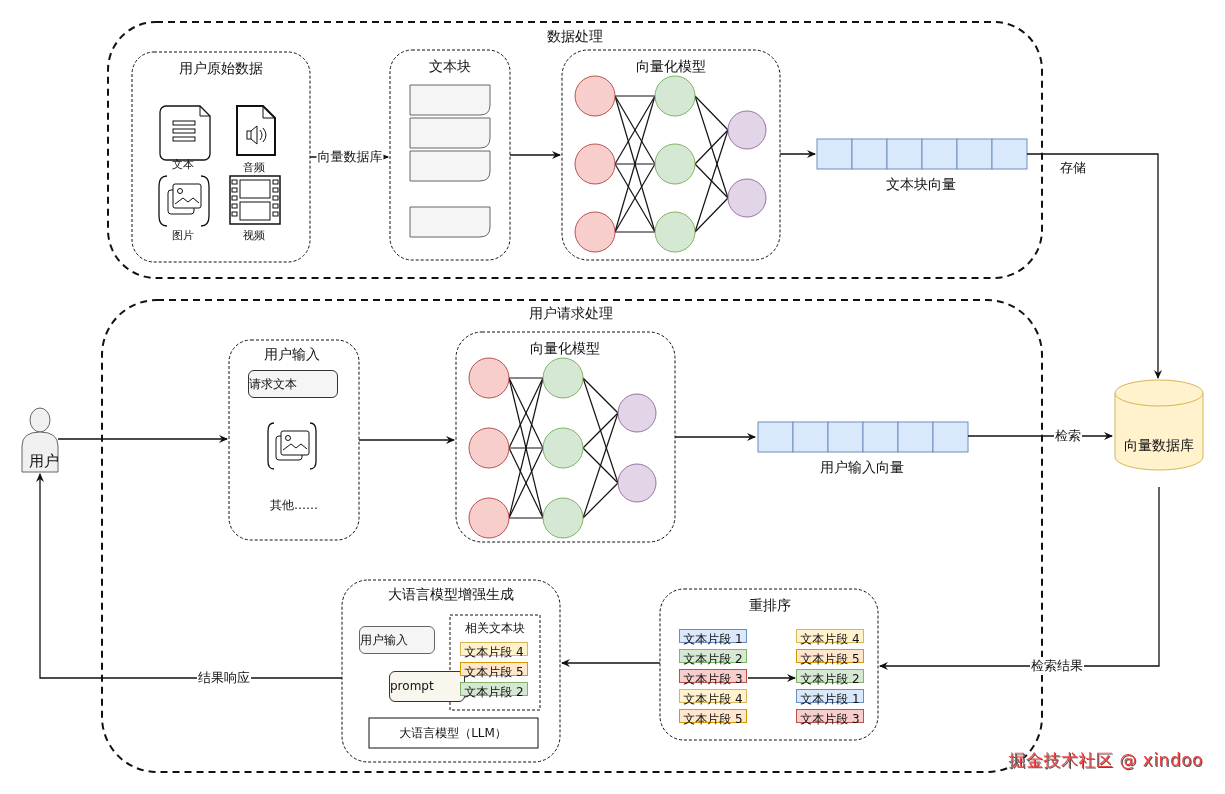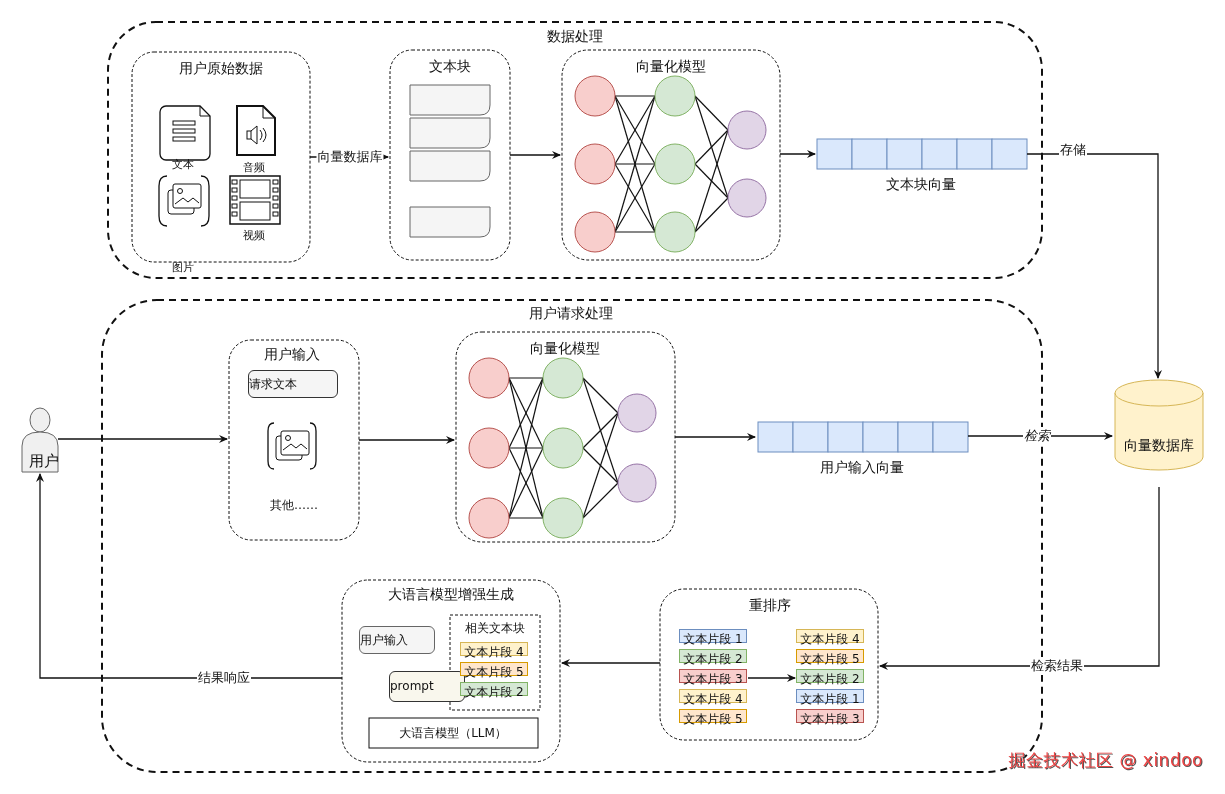--- a/index.html
+++ b/index.html
@@ -182,48 +182,48 @@
     <path d="M748,678 H795" marker-end="url(#arr)"></path>
   </g>
 </svg>
 
 <div class="ttl" style="left:575px; top:28px;">数据处理</div>
 <div class="ttl" style="left:571px; top:305px;">用户请求处理</div>
 
 <div class="ttl" style="left:221px; top:60px;">用户原始数据</div>
 <div class="lbl" style="left:172px; top:157px; font-size:11px;">文本</div>
 <div class="lbl" style="left:243px; top:160px; font-size:11px;">音频</div>
-<div class="lbl" style="left:172px; top:228px; font-size:11px;margin-top:32px;">图片</div>
+<div class="lbl" style="left:172px; top:228px; font-size:11px;">图片</div>
 <div class="lbl" style="left:243px; top:228px; font-size:11px;">视频</div>
 
 <div class="edge-lbl" style="left:350px; top:157px;">向量数据库</div>
 
 <div class="ttl" style="left:450px; top:58px;">文本块</div>
 <div class="ttl" style="left:671px; top:58px;">向量化模型</div>
 <div class="ttl" style="left:921px; top:176px;">文本块向量</div>
-<div class="edge-lbl" style="left:1073px; top:150px;">存储</div>
+<div class="edge-lbl" style="left:1073px; top:168px;">存储</div>
 
 <div class="ttl" style="left:1159px; top:437px;">向量数据库</div>
 
 <div class="lbl" style="left:29px; top:452px; font-size:15px;">用户</div>
 
 <div class="ttl" style="left:292px; top:346px;">用户输入</div>
 <div class="pill" style="left:248px; top:370px; width:90px; height:28px; line-height:26px; background:#f5f5f5; border-color:#333;">请求文本</div>
 <svg style="left:266px; top:420px;" width="52" height="52">
   <path d="M8,3 q-6,0 -6,8 v30 q0,8 6,8 M44,3 q6,0 6,8 v30 q0,8 -6,8" fill="none" stroke="#111" stroke-width="1.3"></path>
   <rect x="10" y="16" width="26" height="24" rx="3" fill="#fff" stroke="#111"></rect>
   <rect x="15" y="11" width="28" height="24" rx="2" fill="#fff" stroke="#111"></rect>
   <circle cx="22" cy="18" r="2.5" fill="none" stroke="#111"></circle>
   <path d="M17,30 l8,-6 5,4 5,-4 6,5" fill="none" stroke="#111"></path>
 </svg>
 <div class="lbl" style="left:270px; top:497px; font-size:12px;">其他……</div>
 
 <div class="ttl" style="left:565px; top:340px;">向量化模型</div>
 <div class="ttl" style="left:862px; top:459px;">用户输入向量</div>
-<div class="edge-lbl" style="left:1037px; top:436px;font-style:italic;">检索</div>
+<div class="edge-lbl" style="left:1068px; top:436px;">检索</div>
 <div class="edge-lbl" style="left:1057px; top:666px;">检索结果</div>
 <div class="edge-lbl" style="left:224px; top:678px;">结果响应</div>
 
 <div class="ttl" style="left:770px; top:597px;">重排序</div>
 <div id="rerank-before">
     <div class="frag c-blue" style="left: 679px; top: 629px;">文本片段 1</div>
     <div class="frag c-green" style="left: 679px; top: 649px;">文本片段 2</div>
     <div class="frag c-red" style="left: 679px; top: 669px;">文本片段 3</div>
     <div class="frag c-yellow" style="left: 679px; top: 689px;">文本片段 4</div>
     <div class="frag c-orange" style="left: 679px; top: 709px;">文本片段 5</div>

